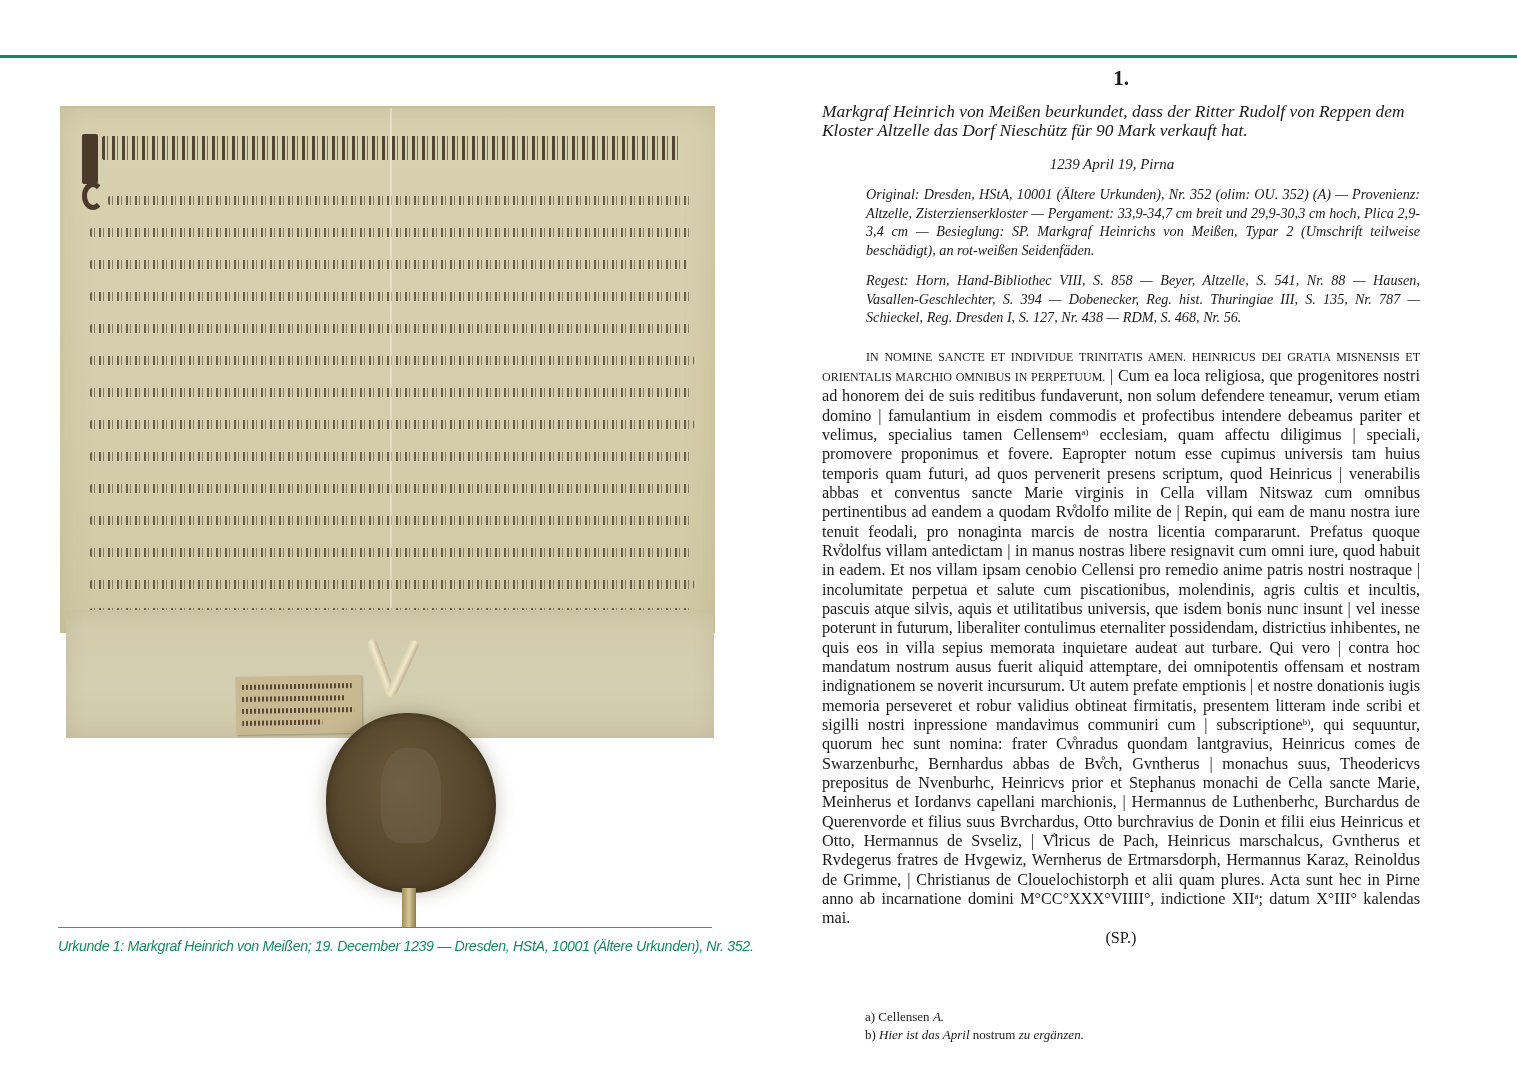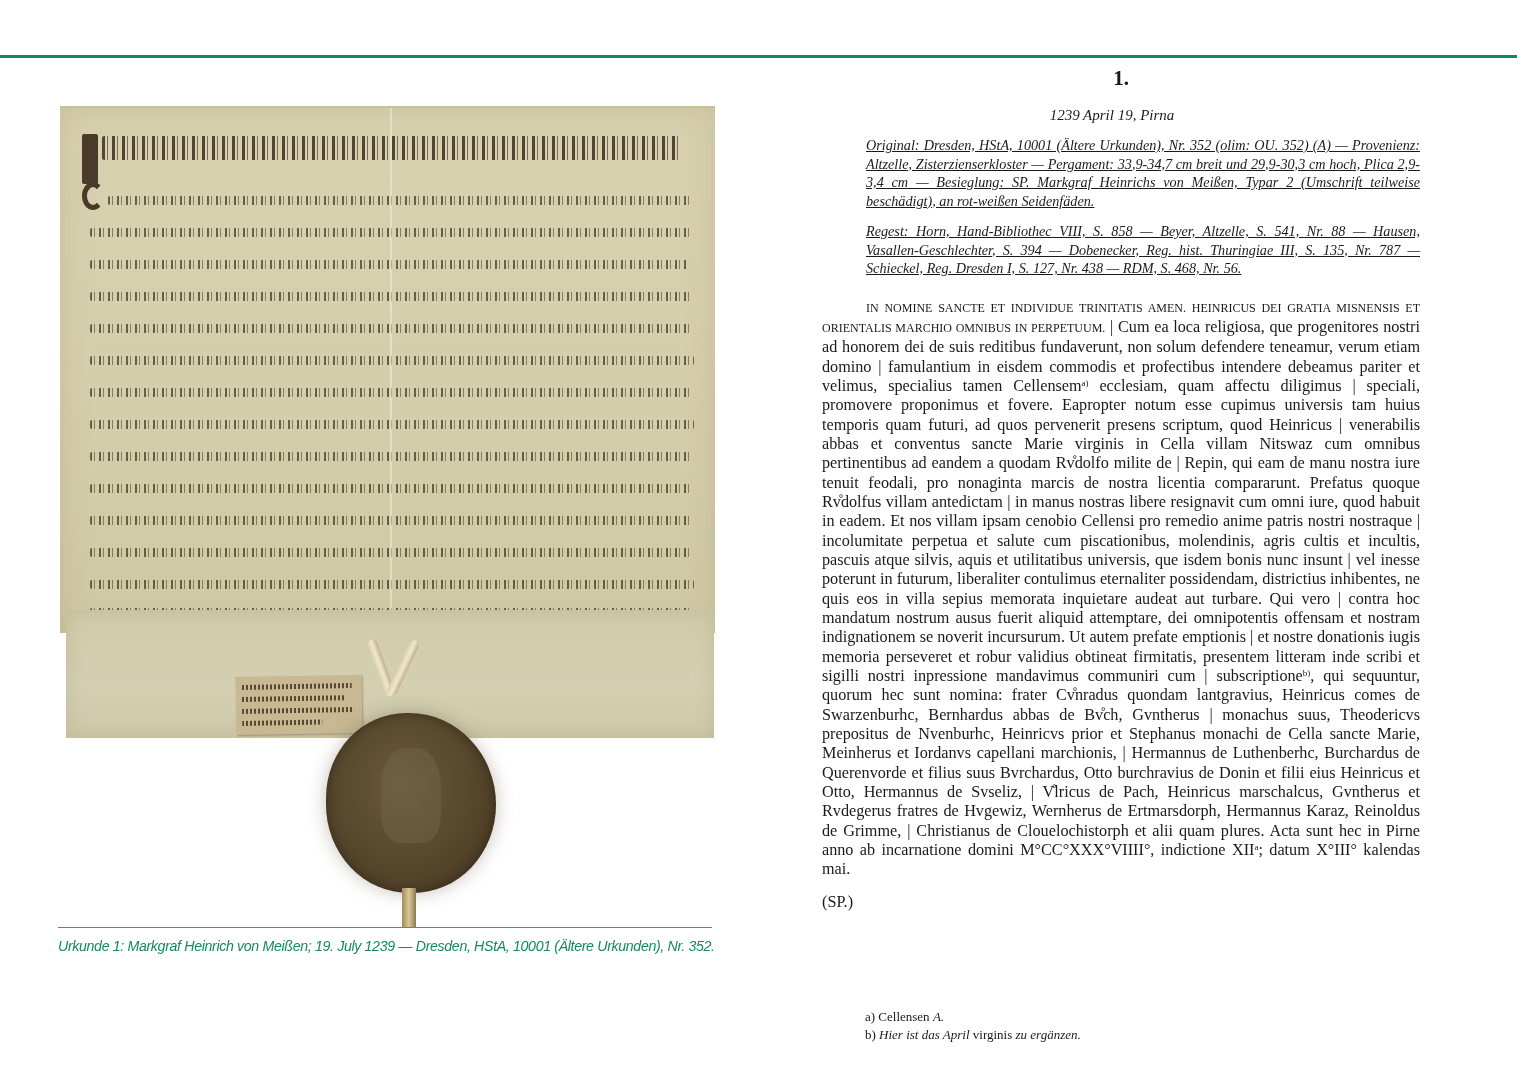--- a/index.html
+++ b/index.html
@@ -137,34 +137,34 @@
       text-align: center;
       margin: 16px 18px 10px 0;
     }
     .apparatus {
       margin-left: 44px;
       font-style: italic;
       font-size: 14.2px;
       line-height: 18.5px;
       text-align: justify;
     }
-    .apparatus p { margin: 12px 0 5px 0; text-decoration: underline; }
+    .apparatus p { margin: 12px 0 5px 0; }
     .text-body {
       margin-top: 20px;
       font-size: 16.2px;
       line-height: 19.35px;
       text-align: justify;
       hyphens: none;
     }
     .text-body p { margin: 0; text-indent: 44px; }
     .sc { font-size: 12px; }
     .sp-mark {
-      text-align: left;
+      text-align: center;
       font-size: 16.2px;
-      margin-top: 13px;
+      margin-top: 0;
     }
     .footnotes {
       position: absolute; left: 865px; top: 1008px;
       font-family: "Liberation Serif", serif;
       font-size: 13px;
       line-height: 17.5px;
       color: #1a1a1a;
     }
     .footnotes .it { font-style: italic; }
     sup { font-size: 9px; vertical-align: 5px; line-height: 0; }
@@ -206,40 +206,41 @@
     <div class="cord" style="left:8px; top:0; transform:rotate(-20deg);"></div>
     <div class="cord" style="left:30px; top:0; transform:rotate(25deg);"></div>
   </div>
   <div class="seal">
     <div class="seal-rider"></div>
   </div>
   <div class="seal-string"></div>
 </div>
 
 <div class="figure-rule"></div>
-<div class="caption">Urkunde 1: Markgraf Heinrich von Meißen; 19. July 1239 — Dresden, HStA, 10001 (Ältere Urkunden), Nr. 352.</div>
+<div class="caption">Urkunde 1: Markgraf Heinrich von Meißen; 19. December 1239 — Dresden, HStA, 10001 (Ältere Urkunden), Nr. 352.</div>
 
 <div class="edition">
   <div class="doc-number">1.</div>
+  <p class="regest">Markgraf Heinrich von Meißen beurkundet, dass der Ritter Rudolf von Reppen dem Kloster Altzelle das Dorf Nieschütz für 90 Mark verkauft hat.</p>
   <div class="date-place">1239 April 19, Pirna</div>
   <div class="apparatus">
     <p>Original: Dresden, HStA, 10001 (Ältere Urkunden), Nr. 352 (olim: OU. 352) (A) — Provenienz: Altzelle, Zisterzienserkloster — Pergament: 33,9-34,7 cm breit und 29,9-30,3 cm hoch, Plica 2,9-3,4 cm — Besieglung: SP. Markgraf Heinrichs von Meißen, Typar 2 (Umschrift teilweise beschädigt), an rot-weißen Seidenfäden.</p>
     <p>Regest: Horn, Hand-Bibliothec VIII, S. 858 — Beyer, Altzelle, S. 541, Nr. 88 — Hausen, Vasallen-Geschlechter, S. 394 — Dobenecker, Reg. hist. Thuringiae III, S. 135, Nr. 787 — Schieckel, Reg. Dresden I, S. 127, Nr. 438 — RDM, S. 468, Nr. 56.</p>
   </div>
   <div class="text-body">
     <p><span class="sc">IN NOMINE SANCTE ET INDIVIDUE TRINITATIS AMEN. HEINRICUS DEI GRATIA MISNENSIS ET ORIENTALIS MARCHIO OMNIBUS IN PERPETUUM.</span><span> | Cum ea loca religiosa, que progenitores nostri ad honorem dei de suis reditibus fundaverunt, non solum defendere teneamur, verum etiam domino | famulantium in eisdem commodis et profectibus intendere debeamus pariter et velimus, specialius tamen Cellensem</span><sup>a)</sup><span> ecclesiam, quam affectu diligimus | speciali, promovere proponimus et fovere. Eapropter notum esse cupimus universis tam huius temporis quam futuri, ad quos pervenerit presens scriptum, quod Heinricus | venerabilis abbas et conventus sancte Marie virginis in Cella villam Nitswaz cum omnibus pertinentibus ad eandem a quodam Rv̊dolfo milite de | Repin, qui eam de manu nostra iure tenuit feodali, pro nonaginta marcis de nostra licentia compararunt. Prefatus quoque Rv̊dolfus villam antedictam | in manus nostras libere resignavit cum omni iure, quod habuit in eadem. Et nos villam ipsam cenobio Cellensi pro remedio anime patris nostri nostraque | incolumitate perpetua et salute cum piscationibus, molendinis, agris cultis et incultis, pascuis atque silvis, aquis et utilitatibus universis, que isdem bonis nunc insunt | vel inesse poterunt in futurum, liberaliter contulimus eternaliter possidendam, districtius inhibentes, ne quis eos in villa sepius memorata inquietare audeat aut turbare. Qui vero | contra hoc mandatum nostrum ausus fuerit aliquid attemptare, dei omnipotentis offensam et nostram indignationem se noverit incursurum. Ut autem prefate emptionis | et nostre donationis iugis memoria perseveret et robur validius obtineat firmitatis, presentem litteram inde scribi et sigilli nostri inpressione mandavimus communiri cum | subscriptione</span><sup>b)</sup><span>, qui sequuntur, quorum hec sunt nomina: frater Cv̊nradus quondam lantgravius, Heinricus comes de Swarzenburhc, Bernhardus abbas de Bv̊ch, Gvntherus | monachus suus, Theodericvs prepositus de Nvenburhc, Heinricvs prior et Stephanus monachi de Cella sancte Marie, Meinherus et Iordanvs capellani marchionis, | Hermannus de Luthenberhc, Burchardus de Querenvorde et filius suus Bvrchardus, Otto burchravius de Donin et filii eius Heinricus et Otto, Hermannus de Svseliz, | V̊lricus de Pach, Heinricus marschalcus, Gvntherus et Rvdegerus fratres de Hvgewiz, Wernherus de Ertmarsdorph, Hermannus Karaz, Reinoldus de Grimme, | Christianus de Clouelochistorph et alii quam plures. Acta sunt hec in Pirne anno ab incarnatione domini M°CC°XXX°VIIII°, indictione XII</span><sup>a</sup><span>; datum X°III° kalendas mai.</span></p>
     <div class="sp-mark">(SP.)</div>
   </div>
 </div>
 
 <div class="footnotes">
   <div>
     <span>a)</span>
     <span>Cellensen</span>
     <span class="it">A.</span>
   </div>
   <div>
     <span>b)</span>
     <span class="it">Hier ist das April</span>
-    <span>virginis</span>
+    <span>nostrum</span>
     <span class="it">zu ergänzen.</span>
   </div>
 </div>
 
 </body></html>

